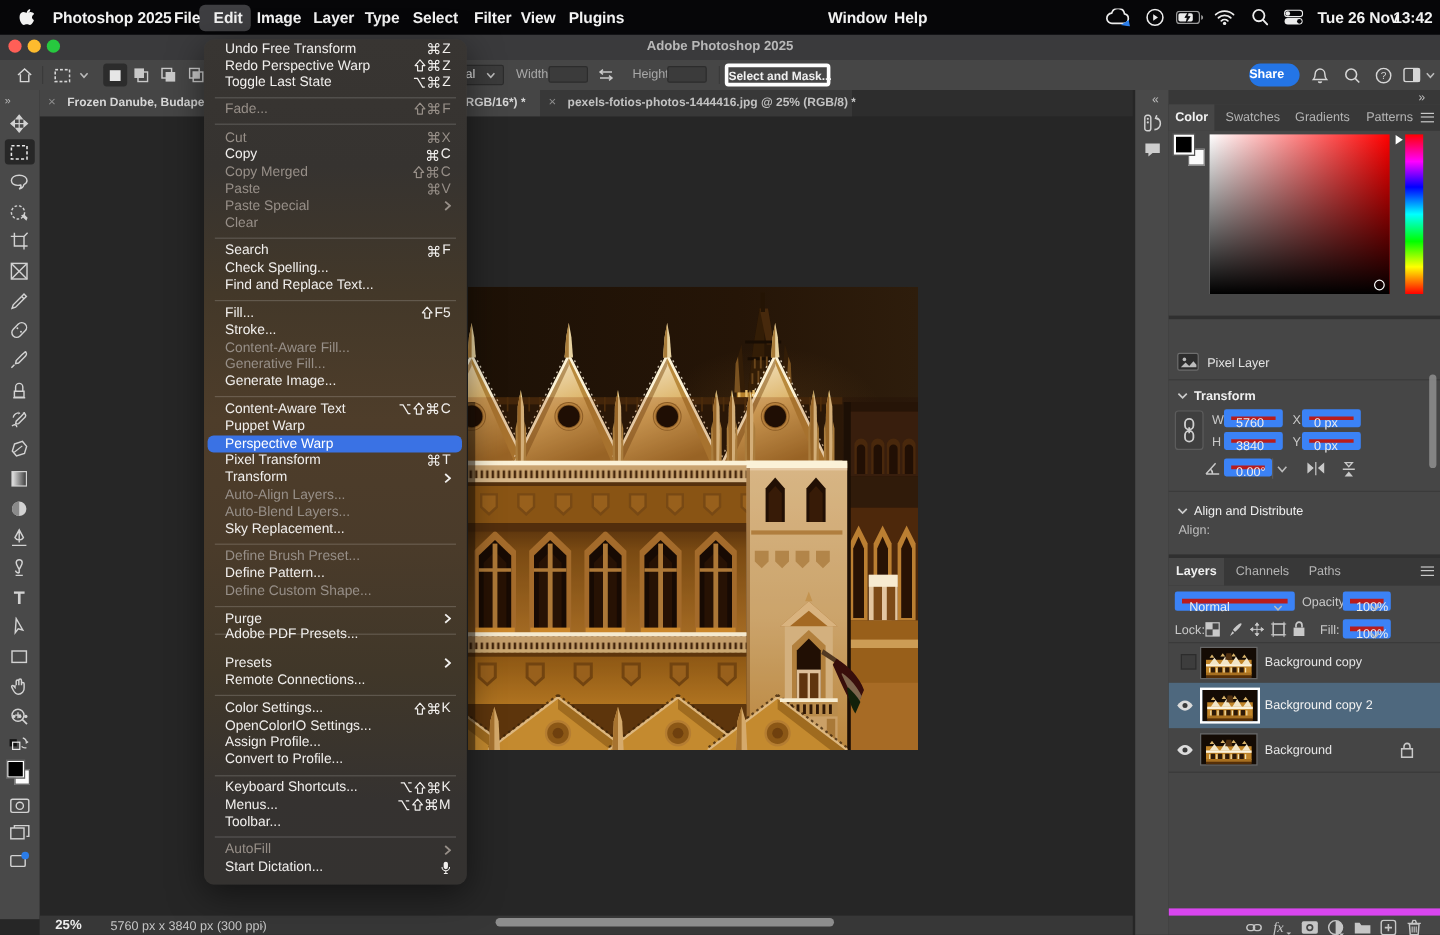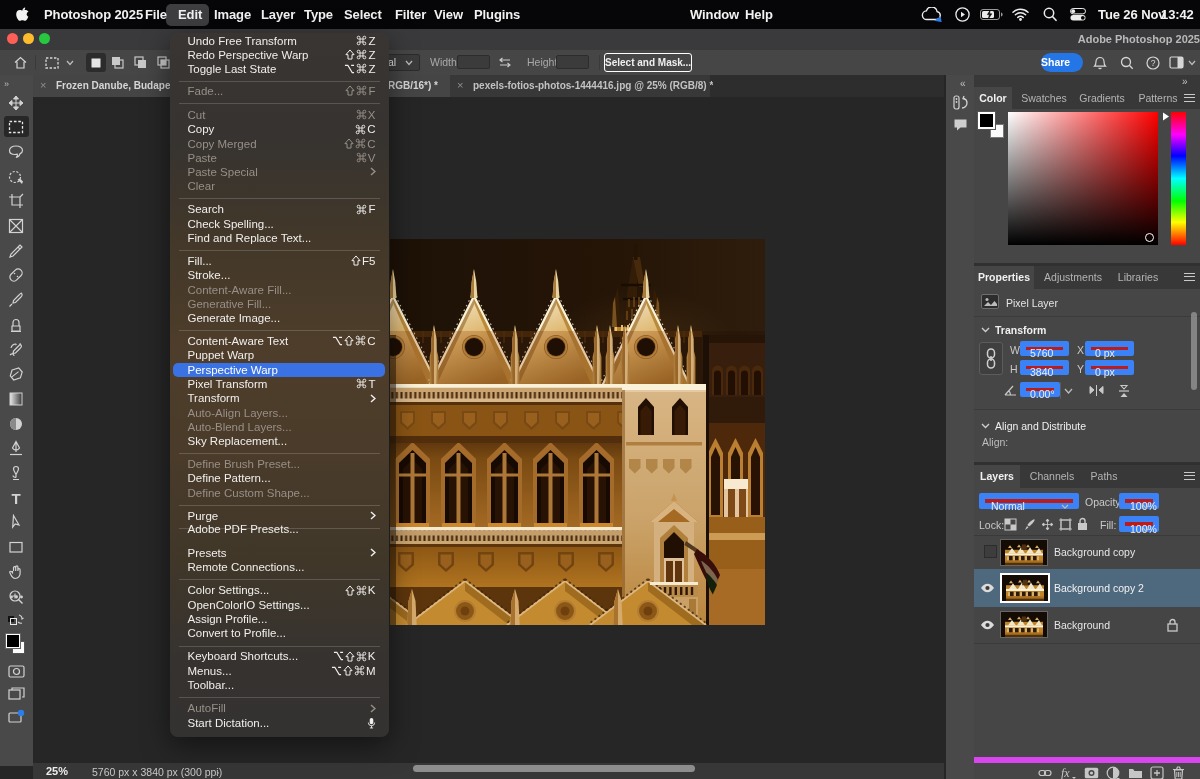--- a/index.html
+++ b/index.html
@@ -6,26 +6,26 @@
 #root{position:absolute;left:0;top:0;width:1200px;height:779px}
 .abs{position:absolute}
 svg{display:block}
 
 #mbar{position:absolute;left:0;top:0;width:1200px;height:29px;background:#060608;color:#f2f2f2;font-size:13px;font-weight:600;letter-spacing:-0.1px}
 #mbar .it{position:absolute;top:0;height:29px;line-height:29px;white-space:nowrap}
 #edithl{position:absolute;left:166px;top:3.5px;width:43px;height:22px;background:#3e3e41;border-radius:5px}
 
 #tbar{position:absolute;left:0;top:29px;width:1200px;height:21px;background:#3a3a3c}
 .tl{position:absolute;top:32.5px;width:11px;height:11px;border-radius:50%}
-#tbar .title{position:absolute;left:0;right:0;top:0;height:21px;line-height:21px;text-align:right;color:#b9b9b9;font-size:11px;font-weight:600}
+#tbar .title{position:absolute;left:0;right:0;top:0;height:21px;line-height:21px;text-align:center;color:#b9b9b9;font-size:11px;font-weight:600}
 
 #obar{position:absolute;left:0;top:50px;width:1200px;height:25px;background:#464646;color:#ddd;font-size:10.5px}
 #obar .lbl{position:absolute;top:0;height:25px;line-height:25px;color:#a9a9a9}
 .field{position:absolute;background:#3b3b3b;border:1px solid #2c2c2c;border-radius:2px}
-#sam{position:absolute;left:604px;top:3px;width:88px;height:19px;white-space:nowrap;border:1px solid #ffffff;border-radius:3px;color:#efefef;font-weight:700;text-align:right;line-height:17px;font-size:10px}
+#sam{position:absolute;left:604px;top:3px;width:88px;height:19px;white-space:nowrap;border:3px solid #ffffff;border-radius:3px;color:#efefef;font-weight:700;text-align:right;line-height:17px;font-size:10px}
 #share{position:absolute;left:1041px;top:3px;width:42px;height:19px;background:#2475e6;border-radius:10px;color:#fff;font-weight:700;line-height:19px;font-size:10.5px}
 
 #tabs{position:absolute;left:33px;top:75px;width:911px;height:22px;background:#2d2d2d;font-size:10px;color:#c9c9c9}
 .tab{position:absolute;top:0;height:22px;line-height:22px;white-space:nowrap;overflow:hidden}
 
 #tools{position:absolute;left:0;top:75px;width:33px;height:691px;background:#494949}
 #tools svg{position:absolute}
 
 #status{position:absolute;left:33px;top:763px;width:911px;height:16px;background:#373737;color:#c6c6c6;font-size:10.5px}
 #hscroll{position:absolute;left:413px;top:765px;width:282px;height:7px;border-radius:3.5px;background:#8d8d8d}
@@ -651,26 +651,20 @@
       </div>
       <div class="abs" style="left:16px;top:49px;width:14px;height:14px;background:#fbfbfb;border:1px solid #777"></div>
       <div class="abs" style="left:4px;top:37px;width:17px;height:17px;background:#000;border:2px solid #fff;outline:1px solid #555"></div>
       <div class="abs" style="left:34px;top:37px;width:150px;height:133px;background:linear-gradient(to bottom, rgba(0,0,0,0), #000), linear-gradient(to right, #fff, #f00)"></div>
       <div class="abs" style="left:171px;top:158px;width:9px;height:9px;border:1.5px solid #fff;border-radius:50%"></div>
       <div class="abs" style="left:197px;top:37px;width:15px;height:133px;background:linear-gradient(to bottom,#f00 0%,#f0f 17%,#00f 33%,#0ff 50%,#0f0 67%,#ff0 83%,#f00 100%)"></div>
       <svg class="abs" style="left:188px;top:37px" width="8" height="9" viewBox="0 0 8 9">
         <path d="M1 0.5L7 4.5 1 8.5z" fill="#fff"></path>
       </svg>
       <div class="abs" style="left:0;top:188px;width:226px;height:3px;background:#303030"></div>
-      <div class="ptabs" style="top:191px;height:23px">
-        <div class="ptab act" style="left:0;width:60px;line-height:23px">Properties</div>
-        <div class="ptab" style="left:64px;width:70px;line-height:23px">Adjustments</div>
-        <div class="ptab" style="left:138px;width:52px;line-height:23px">Libraries</div>
-        <div class="menuico" style="left:210px;top:7px"></div>
-      </div>
       <div class="abs" style="left:7px;top:219px;width:18px;height:15px;background:#2d2d2d;border:1px solid #6e6e6e;border-radius:2px">
         <svg width="16" height="13" viewBox="0 0 16 13">
           <circle cx="5" cy="4.5" r="1.5" fill="#bbb"></circle>
           <path d="M2 11l4-4 3 3 3.5-4 2.5 3v2z" fill="#bbb"></path>
         </svg>
       </div>
       <div class="abs" style="left:32px;top:222px;color:#e4e4e4">Pixel Layer</div>
       <div class="abs" style="left:0;top:241px;width:226px;height:1px;background:#3b3b3b"></div>
       <svg class="abs" style="left:7px;top:252px" width="9" height="6" viewBox="0 0 9 6">
         <path d="M1 1l3.5 3.5L8 1" fill="none" stroke="#ccc" stroke-width="1.4"></path>

